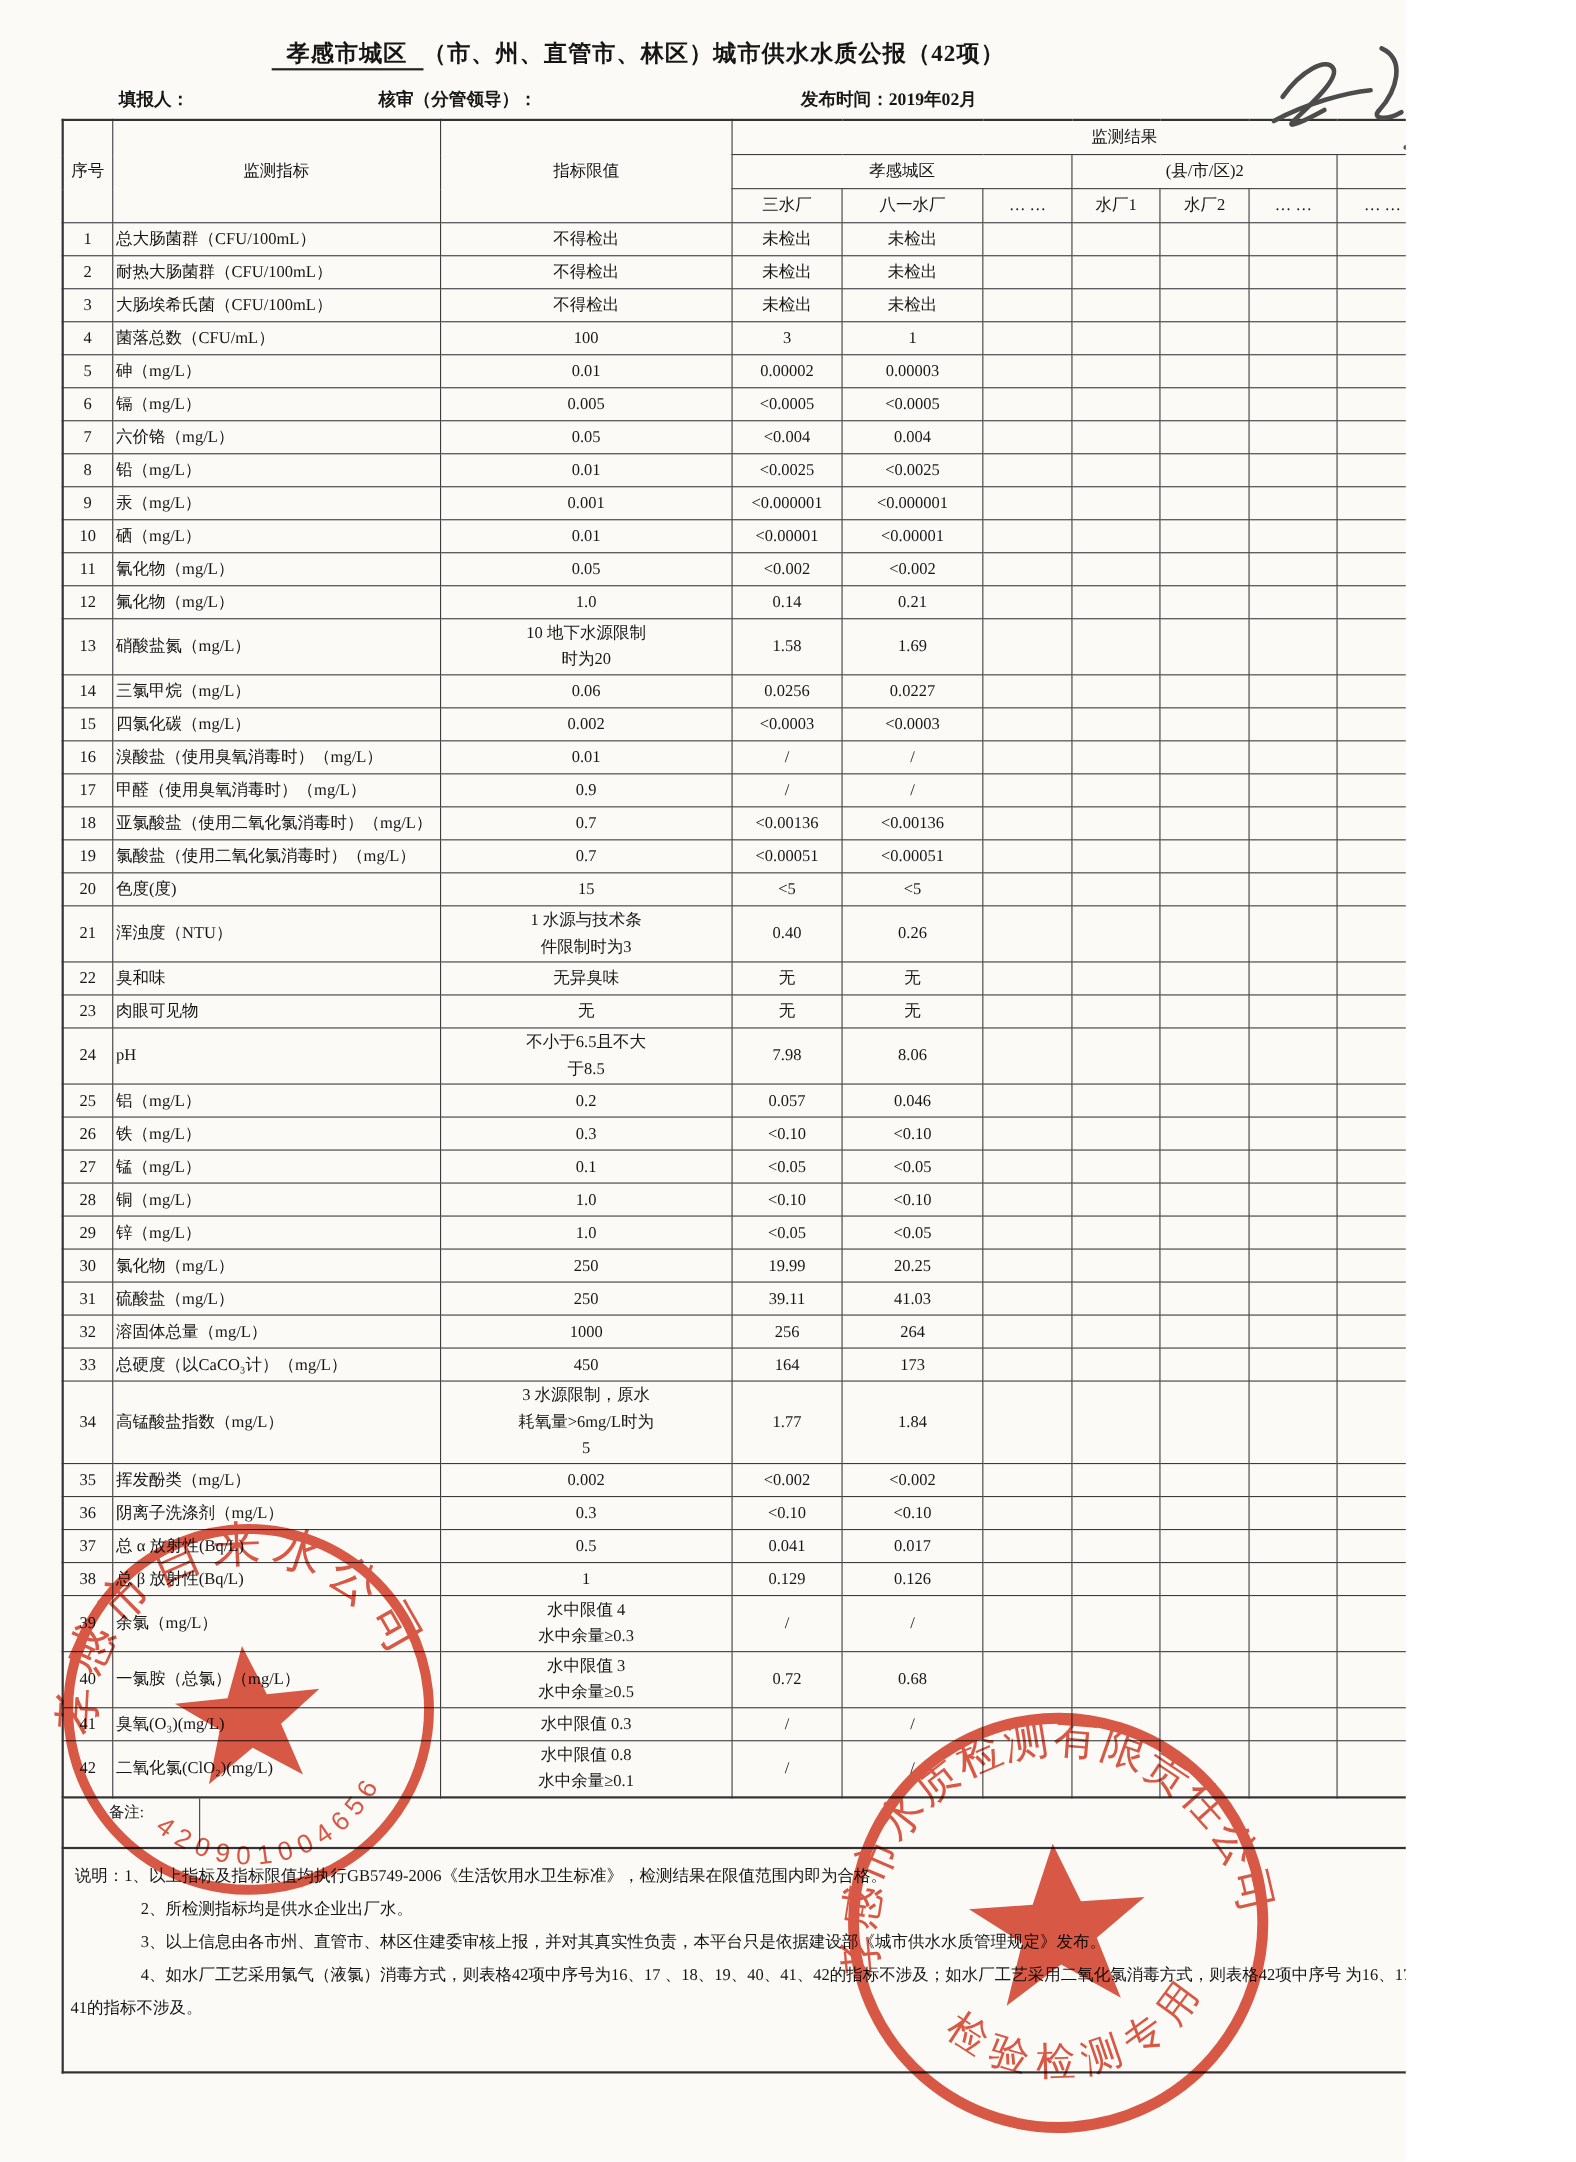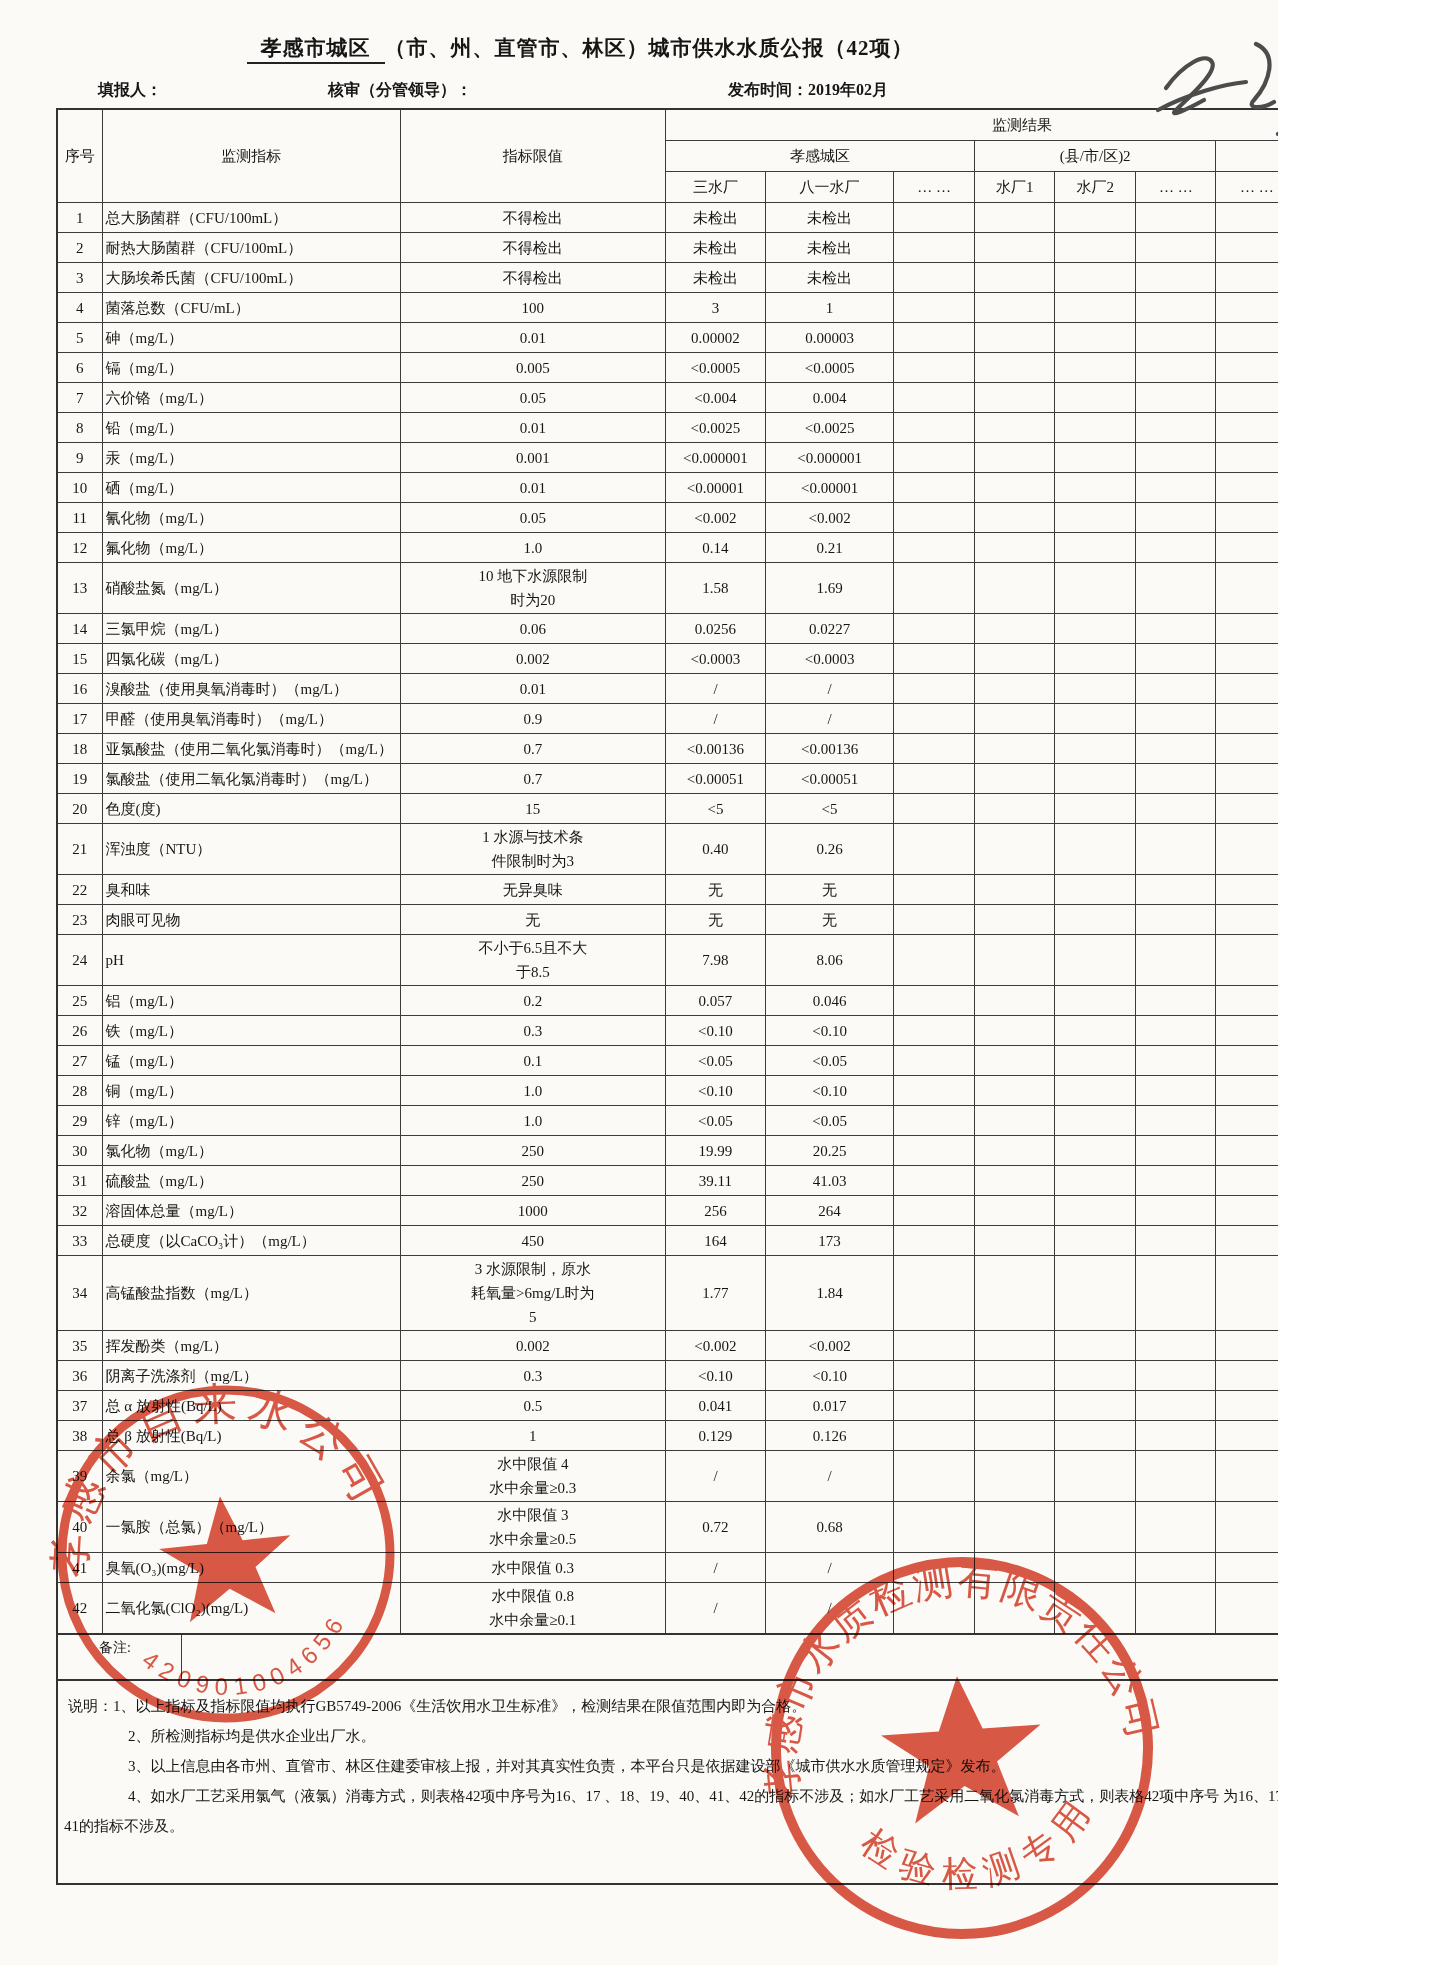--- a/index.html
+++ b/index.html
@@ -8,22 +8,22 @@
     background:#fbfaf6; color:#161616; overflow:hidden;
     font-family:"Liberation Serif","DejaVu Serif",serif;
   }
   
   .doc-title{
     position:absolute; top:34px; left:0; width:1160px; text-align:center;
     font-size:21px; font-weight:bold; letter-spacing:1px;
   }
   .doc-title .u{border-bottom:2px solid #222; padding:0 14px 2px 14px;}
   .info-line{position:absolute; top:80px; font-size:16px; font-weight:bold;}
-  .info-filler{left:98px;}
-  .info-review{left:328px;}
+  .info-filler{left:108px;}
+  .info-review{left:344px;}
   .info-publish{left:728px;}
   
   .sig{position:absolute; left:1128px; top:6px; z-index:6; pointer-events:none;}
   
   .tbl-wrap{position:absolute; left:56px; top:108px; width:1324px; z-index:1;}
   table.main{
     border-collapse:collapse; table-layout:fixed; width:1324px;
     font-size:15px;
   }
   table.main th, table.main td{

